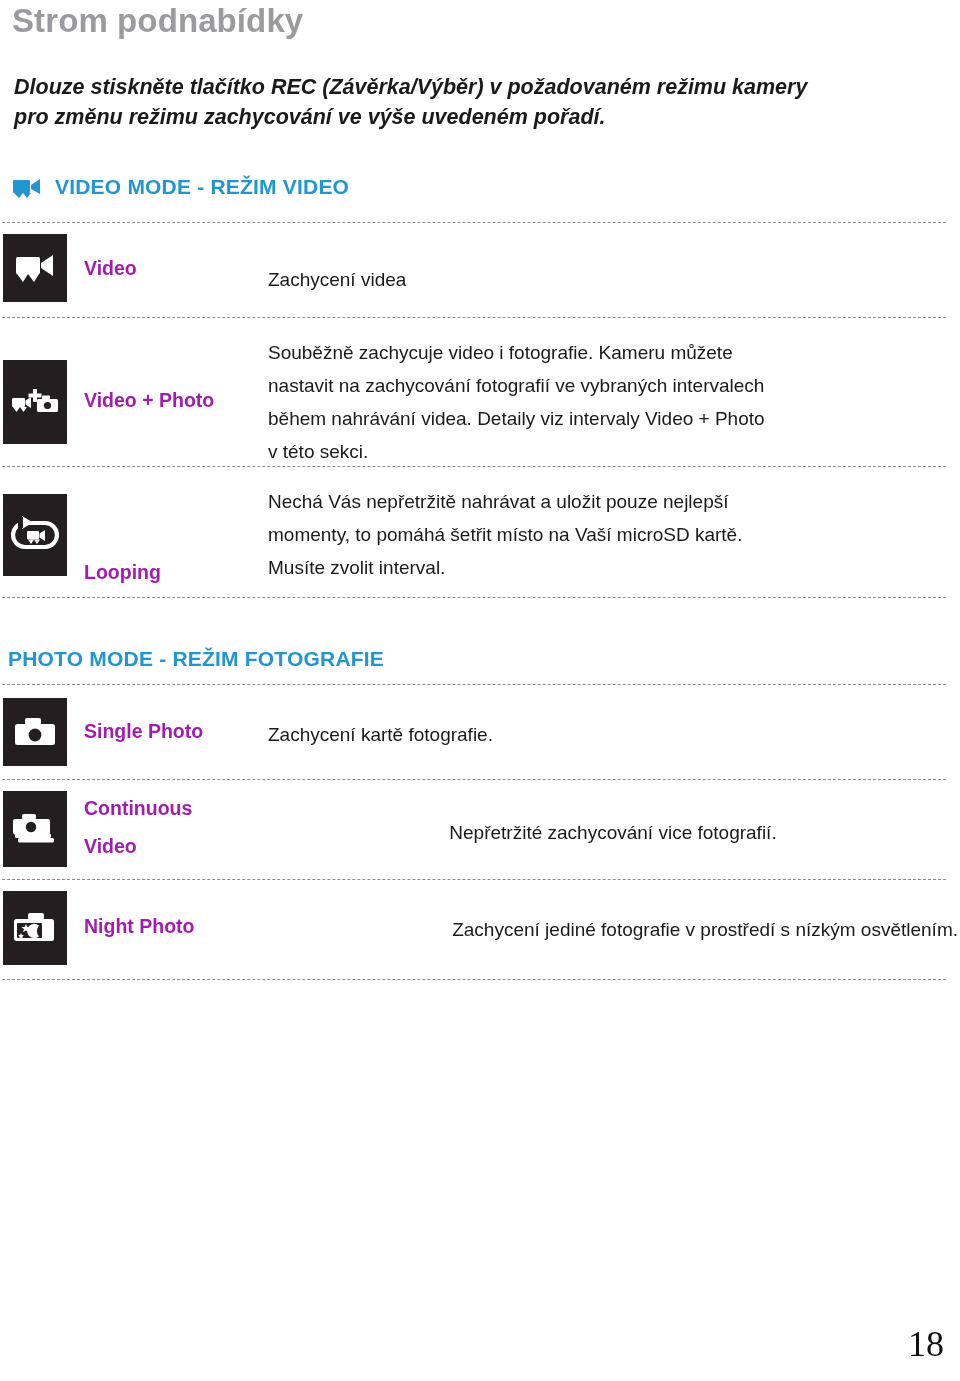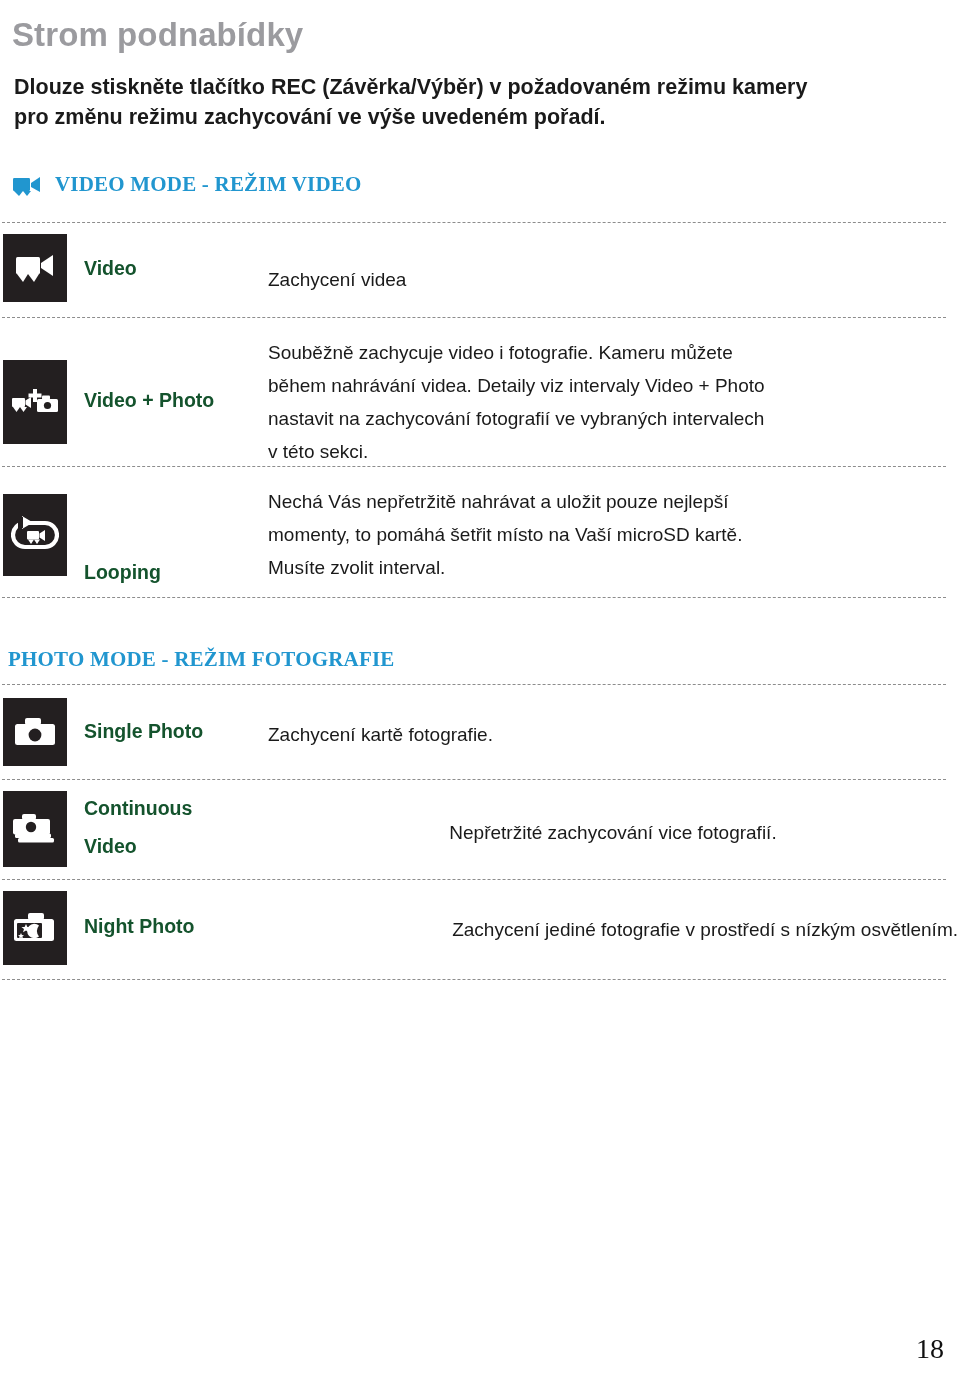--- a/index.html
+++ b/index.html
@@ -20,49 +20,49 @@
     position: absolute;
     left: 0; top: 0;
     width: 960px;
     height: 1381px;
   }
 
   
   .page-title {
     position: absolute;
     left: 12px;
-    top: 16px;
+    top: 2px;
     font-size: 33px;
     font-weight: bold;
     color: #9b9b9f;
     letter-spacing: 0.1px;
     white-space: nowrap;
   }
 
   
   .intro {
     position: absolute;
     left: 14px;
     top: 72px;
     width: 930px;
     font-size: 21.5px;
     font-weight: bold;
     line-height: 30px;
     color: #1a1a1a;
+    font-style: italic;
   }
   .intro span { display: block; white-space: nowrap; }
 
   
   .section-head {
     position: absolute;
     display: flex;
-    align-items: flex-start;
+    align-items: center;
     gap: 13px;
     height: 30px;
-    font-family: Liberation Serif, serif;
   }
   .section-head .sh-label {
     font-size: 21px;
     font-weight: bold;
     color: #2196cf;
     letter-spacing: 0.2px;
     white-space: nowrap;
   }
   .sh-icon {
     width: 30px;
@@ -91,41 +91,41 @@
     background: #231f20;
     display: flex;
     align-items: center;
     justify-content: center;
   }
   .row-icon svg { display: block; }
   .row-label {
     position: absolute;
     font-size: 19.5px;
     font-weight: bold;
-    color: #14532d;
+    color: #a21caf;
     line-height: 27px;
     white-space: nowrap;
   }
   .row-desc {
     position: absolute;
     left: 268px;
     width: 690px;
     font-size: 19px;
     line-height: 33px;
     color: #1a1a1a;
   }
   .row-desc span { display: block; white-space: nowrap; }
 
   
   .page-number {
     position: absolute;
     right: 16px;
     bottom: 16px;
     font-family: "Liberation Serif", serif;
-    font-size: 28px;
+    font-size: 36px;
     color: #111111;
     margin-top: 24px;
   }
 </style>
 </head>
 <body>
 
 <div class="page">
 
   <div class="page-title">Strom podnabídky</div>
@@ -182,22 +182,22 @@
         <rect x="26" y="12" width="21" height="13" rx="1.5" fill="#ffffff"></rect>
         <rect x="31" y="8.5" width="8" height="4" rx="1" fill="#ffffff"></rect>
         <circle cx="36.5" cy="18.5" r="3.6" fill="#231f20"></circle>
       </svg>
     </div>
     <div class="row-label" style="left:84px; top:27px;">
       <div>Video + Photo</div>
     </div>
     <div class="row-desc" style="top:-24px;">
       <span>Souběžně zachycuje video i fotografie. Kameru můžete</span>
+      <span>nastavit na zachycování fotografií ve vybraných intervalech</span>
       <span>během nahrávání videa. Detaily viz intervaly Video + Photo</span>
-      <span>nastavit na zachycování fotografií ve vybraných intervalech</span>
       <span>v této sekci.</span>
     </div>
   </div>
 
   <div class="row" style="top:494px; height:82px;">
     <div class="row-icon" style="width:64px; height:82px; top:0;">
       <svg width="48" height="42" viewBox="0 0 48 42">
 
         <path d="M14 9 H34 A12 12 0 0 1 34 33 H14 A12 12 0 0 1 14 9 Z" fill="none" stroke="#ffffff" stroke-width="4.2"></path>
 

